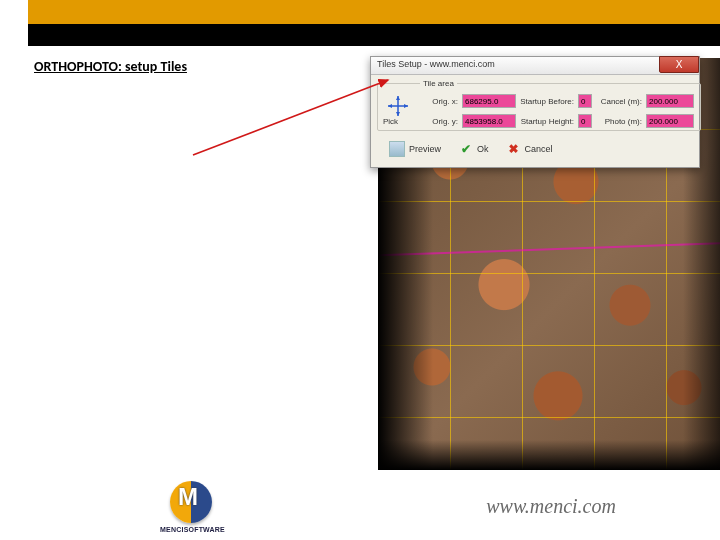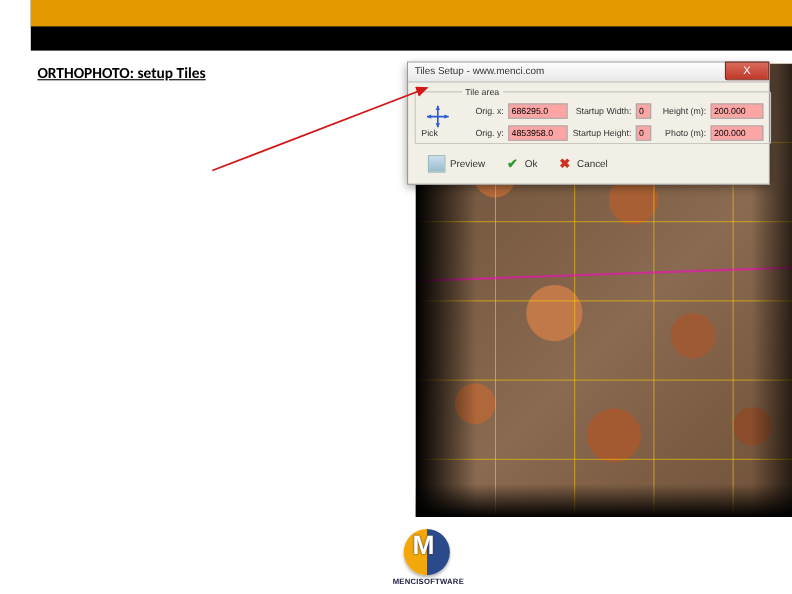--- a/index.html
+++ b/index.html
@@ -34,21 +34,21 @@
   .dialog { position: absolute; top: 56px; left: 342px; width: 330px; height: 112px; background: #F1EFE6; border: 1px solid #999; box-shadow: 0 3px 8px rgba(0,0,0,0.4); font-size: 9px; font-family: Tahoma, sans-serif; color: #333; }
   .dlg-titlebar { height: 18px; background: linear-gradient(#fdfdfd, #e8e8e8); border-bottom: 1px solid #bbb; position: relative; padding: 2px 6px; font-size: 9px; }
   .dlg-close { position: absolute; right: 0; top: -1px; width: 40px; height: 17px; background: linear-gradient(#d96a5a,#c0392b); color: #fff; text-align: center; line-height: 15px; font-size: 10px; font-family: Arial; border: 1px solid #7a241a; border-radius: 0 0 0 2px; }
   .dlg-fieldset { position: absolute; top: 22px; left: 6px; right: 6px; height: 52px; border: 1px solid #c8c6bd; padding: 4px 6px 4px 42px; border-radius: 2px; }
   .dlg-fieldset legend { font-size: 8px; padding: 0 3px; }
   .pick { position: absolute; left: 5px; top: 8px; width: 30px; text-align: left; }
   .pick svg { display: block; margin: 0 auto 1px; }
   .pick-label { font-size: 8px; }
   .fieldgrid { display: grid; grid-template-columns: 38px 54px 54px 14px 46px 48px; grid-auto-rows: 18px; gap: 2px 4px; align-items: center; }
   .fieldgrid label { font-size: 8px; text-align: right; }
-  .fieldgrid input { height: 14px; font-size: 8px; padding: 0 2px; border: 1px solid #aaa; background: #fca5a5; width: 100%; }
+  .fieldgrid input { height: 14px; font-size: 8px; padding: 0 2px; border: 1px solid #aaa; background: #ec4899; width: 100%; }
   .dlg-buttons { position: absolute; bottom: 6px; left: 6px; right: 6px; height: 24px; display: flex; align-items: center; gap: 18px; padding-left: 12px; }
   .dbtn { display: flex; align-items: center; gap: 4px; font-size: 9px; }
   .ico { width: 14px; height: 14px; display: inline-flex; align-items: center; justify-content: center; }
   .ico-prev { width:16px; height:16px; border:1px solid #9bb; background: linear-gradient(#cde,#9bc); }
   .ico-ok { color: #2e9a2e; font-weight: bold; font-size: 12px; }
   .ico-cancel { color: #d03020; font-weight: bold; font-size: 12px; }
   
   .arrow { position: absolute; top: 70px; left: 160px; width: 220px; height: 90px; pointer-events: none; }
   
   .footer { position: absolute; bottom: 0; left: 0; width: 720px; height: 68px; background: #fff; display: flex; align-items: center; justify-content: space-around; }
@@ -98,23 +98,23 @@
           <polygon points="10,0 8,4 12,4" fill="#2a5bd0"></polygon>
           <polygon points="10,20 8,16 12,16" fill="#2a5bd0"></polygon>
           <polygon points="0,10 4,8 4,12" fill="#2a5bd0"></polygon>
           <polygon points="20,10 16,8 16,12" fill="#2a5bd0"></polygon>
         </svg>
         <div class="pick-label">Pick</div>
       </div>
       <div class="fieldgrid">
         <label>Orig. x:</label>
         <input value="686295.0" style="">
-        <label>Startup Width:</label>
+        <label>Startup Before:</label>
         <input style="width: 14px;" value="0">
-        <label>Height (m):</label>
+        <label>Cancel (m):</label>
         <input value="200.000" style="">
 
         <label>Orig. y:</label>
         <input value="4853958.0" style="">
         <label>Startup Height:</label>
         <input style="width: 14px;" value="0">
         <label>Photo (m):</label>
         <input value="200.000" style="">
       </div>
     </fieldset>
@@ -142,15 +142,16 @@
     </defs>
     <line x1="5" y1="85" x2="200" y2="10" stroke="#d01818" stroke-width="1.6" marker-end="url(#ah)"></line>
   </svg>
 
   <div class="footer">
     <div class="logo">
       <div class="disc"></div>
       <div class="m">M</div>
       <div class="txt">MENCISOFTWARE</div>
     </div>
+    <div class="url">www.menci.com</div>
   </div>
 
 </div>
 
 </body></html>

